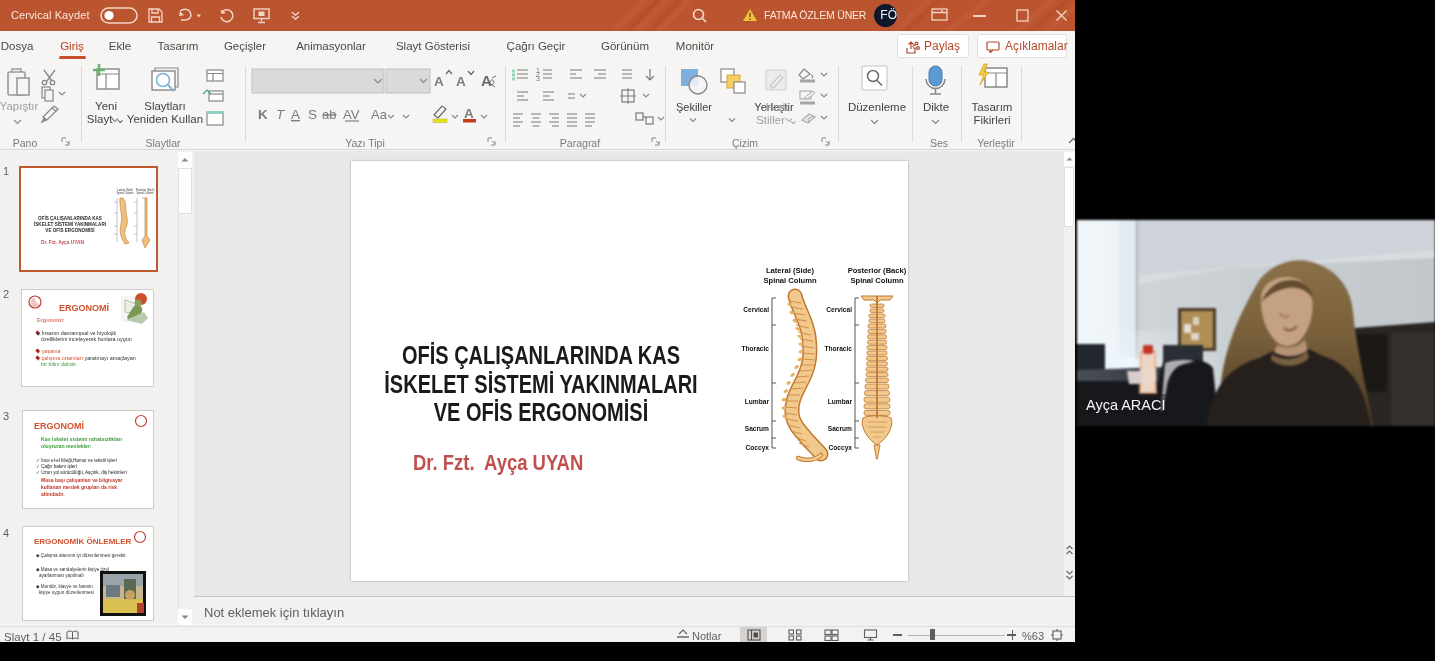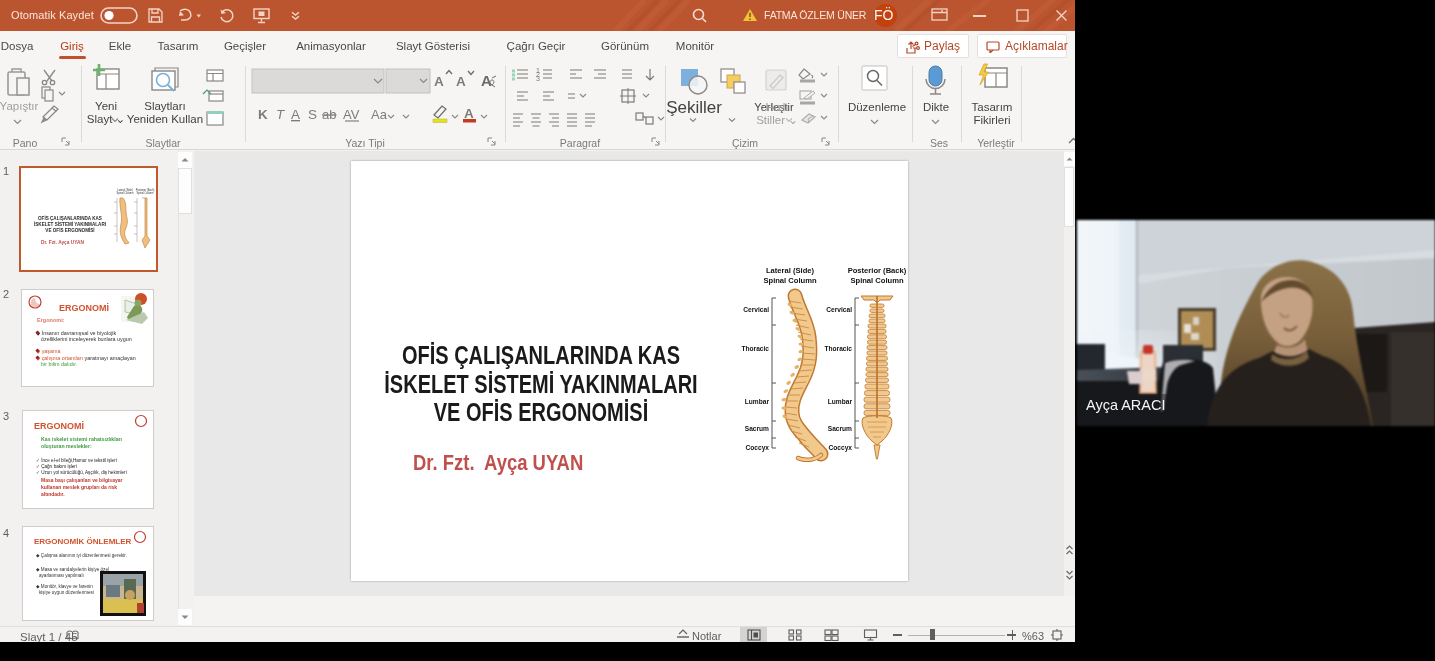--- a/index.html
+++ b/index.html
@@ -37,21 +37,21 @@
     <svg class="abs" style="left:0;top:0" width="1075" height="31" viewBox="0 0 1075 31">
       <rect width="1075" height="31" fill="#bb5530"></rect>
       <g stroke="#c25f3a" stroke-width="6" opacity=".55">
         <path d="M615 31 645 0M637 31 667 0M659 31 689 0" fill="none"></path>
         <path d="M895 31 930 0M948 31 988 0M1012 35 1062 -8M1042 35 1092 -8" fill="none"></path>
       </g>
       <g stroke="#ad4d2a" stroke-width="4" opacity=".45">
         <path d="M628 31 658 0M650 31 680 0M905 31 940 0M1027 35 1077 -8" fill="none"></path>
       </g>
     </svg>
-    <span class="tx" style="left:11px">Otomatik Kaydet</span>
+    <span class="tx" style="left:11px">Cervical Kaydet</span>
     <svg class="abs" style="left:100px;top:7px" width="38" height="17" viewBox="0 0 38 17">
       <rect x="1" y="1" width="36" height="15" rx="7.5" fill="none" stroke="#f3d4c5" stroke-width="1.6"></rect>
       <circle cx="9" cy="8.5" r="4.6" fill="#ffffff"></circle>
     </svg>
     <svg class="abs" style="left:147px;top:7px" width="17" height="17" viewBox="0 0 17 17" fill="none" stroke="#f3d4c5" stroke-width="1.3">
       <path d="M2 2h10l3 3v10H2z"></path>
         <path d="M5 2v4h6V2M4.5 15v-5h8v5"></path>
     </svg>
     <svg class="abs" style="left:176px;top:7px" width="26" height="17" viewBox="0 0 26 17" fill="none" stroke="#f3d4c5" stroke-width="1.5">
       <path d="M4 4 C8 1 13 2 14.5 6 C16 10 13 13 9 13 L5 13"></path>
@@ -73,21 +73,21 @@
     </svg>
     <svg class="abs" style="left:691px;top:7px" width="17" height="17" viewBox="0 0 17 17" fill="none" stroke="#f7ddd1" stroke-width="1.6">
       <circle cx="7.5" cy="7.5" r="5"></circle>
         <path d="M11.5 11.5 15 15"></path>
     </svg>
     <svg class="abs" style="left:743px;top:9px" width="14" height="12" viewBox="0 0 14 12">
       <path d="M7 0 14 12H0z" fill="#f0c23c"></path>
       <path d="M7 3.8v4.2M7 9.6v1.4" stroke="#7a4a10" stroke-width="1.4"></path>
     </svg>
     <span class="tx" style="left:764px;font-size:10.5px;letter-spacing:-.2px">FATMA ÖZLEM ÜNER</span>
-    <div class="abs" style="left:874px;top:4px;width:23px;height:23px;border-radius:50%;background:#c2410c;color:#f3f6f7;font-size:14px;text-align:left;line-height:23px">FÖ</div>
+    <div class="abs" style="left:874px;top:4px;width:23px;height:23px;border-radius:50%;background:#0f172a;color:#f3f6f7;font-size:12px;text-align:right;line-height:23px">FÖ</div>
     <svg class="abs" style="left:931px;top:8px" width="17" height="15" viewBox="0 0 17 15" fill="none" stroke="#f3d4c5" stroke-width="1.3">
       <rect x="1" y="1" width="15" height="11"></rect>
         <path d="M1 4.5h15M11 2v2.5"></path>
     </svg>
     <div class="abs" style="left:973px;top:15px;width:13px;height:1.6px;background:#f3d4c5"></div>
     <svg class="abs" style="left:1016px;top:9px" width="13" height="13" viewBox="0 0 13 13" fill="none" stroke="#f3d4c5" stroke-width="1.3">
       <rect x="1" y="1" width="11" height="11"></rect>
     </svg>
     <svg class="abs" style="left:1055px;top:9px" width="13" height="13" viewBox="0 0 13 13" fill="none" stroke="#f3d4c5" stroke-width="1.4">
       <path d="M1.5 1.5 11.5 11.5M11.5 1.5 1.5 11.5"></path>
@@ -325,21 +325,21 @@
 
       <g fill="none" stroke="#8a8886" stroke-width="1">
         <path d="M66 77h-4v4M69 80v4h-4M66 80l3 3M492 77h-4v4M495 80v4h-4M492 80l3 3M656 77h-4v4M659 80v4h-4M656 80l3 3M826 77h-4v4M829 80v4h-4M826 80l3 3"></path>
       </g>
 
       <path d="M1069 82l4.5-4.5 4.5 4.5" fill="none" stroke="#6c6a68" stroke-width="1.3"></path>
     </svg>
     <span class="btxt" style="left:-6px;top:39px;width:50px;color:#a09e9c">Yapıştır</span>
     <span class="btxt" style="left:81px;top:39px;width:50px">Yeni<br>Slayt ⌄</span>
     <span class="btxt" style="left:125px;top:39px;width:80px">Slaytları<br>Yeniden Kullan</span>
-    <span class="btxt" style="left:664px;top:40px;width:60px;font-size:17px">Şekiller</span>
+    <span class="btxt" style="left:664px;top:40px;width:60px;font-size:11px">Şekiller</span>
     <span class="btxt" style="left:744px;top:40px;width:60px;font-size:11px">Yerleştir</span>
     <span class="btxt" style="left:747px;top:40px;width:60px;color:#a09e9c">Hızlı<br>Stiller ⌄</span>
     <span class="btxt" style="left:842px;top:40px;width:70px">Düzenleme</span>
     <span class="btxt" style="left:906px;top:40px;width:60px">Dikte</span>
     <span class="btxt" style="left:961px;top:40px;width:62px">Tasarım<br>Fikirleri</span>
     <span class="glabel" style="left:-35px">Pano</span>
     <span class="glabel" style="left:103px">Slaytlar</span>
     <span class="glabel" style="left:305px">Yazı Tipi</span>
     <span class="glabel" style="left:520px">Paragraf</span>
     <span class="glabel" style="left:685px">Çizim</span>
@@ -558,22 +558,25 @@
         <rect width="11" height="14" fill="#fdfdfd"></rect>
         <path d="M2.5 8.5 5.5 5.5 8.5 8.5z" fill="#8a8886"></path>
       </svg>
     <div class="abs" style="left:0;top:16px;width:10px;height:60px;background:#fdfdfd;border:1px solid #e1dfdd"></div>
     <svg class="abs" style="left:0;top:390px" width="11" height="55" viewBox="0 0 11 55">
       <rect width="11" height="55" fill="#f1f0ef"></rect>
       <path d="M2.5 8 5.5 5 8.5 8M2.5 13 5.5 10 8.5 13" fill="none" stroke="#6c6a68" stroke-width="1.2"></path>
       <path d="M2.5 30 5.5 33 8.5 30M2.5 35 5.5 38 8.5 35" fill="none" stroke="#6c6a68" stroke-width="1.2"></path>
     </svg>
   </div>
+  <div id="notesbar">
+      <span>Not eklemek için tıklayın</span>
+    </div>
   <div id="statusbar">
-    <span class="abs" style="left:20px;top:4px;font-size:11.5px">Slayt 1 / 45</span>
+    <span class="abs" style="left:4px;top:4px;font-size:11.5px">Slayt 1 / 45</span>
     <svg class="abs" style="left:66px;top:3px" width="13" height="11" viewBox="0 0 13 11" fill="none" stroke="#605e5c" stroke-width="1">
       <path d="M6.5 2C5 .8 2.5.8 1 2v7c1.5-1.2 4-1.2 5.5 0C8 7.8 10.5 7.8 12 9V2C10.5.8 8 .8 6.5 2zM6.5 2v7"></path>
     </svg>
     <svg class="abs" style="left:676px;top:2px" width="14" height="12" viewBox="0 0 14 12" fill="none" stroke="#605e5c" stroke-width="1.1">
       <path d="M3 5l4-4 4 4"></path>
         <path d="M1 8h12" stroke-width="1.4"></path>
     </svg>
     <span class="abs" style="left:692px;top:3px">Notlar</span>
     <div class="abs" style="left:740px;top:0;width:27px;height:16px;background:#d5d3d1"></div>
     <svg class="abs" style="left:747px;top:2px" width="14" height="12" viewBox="0 0 14 12" fill="none" stroke="#504e4c" stroke-width="1.1">

